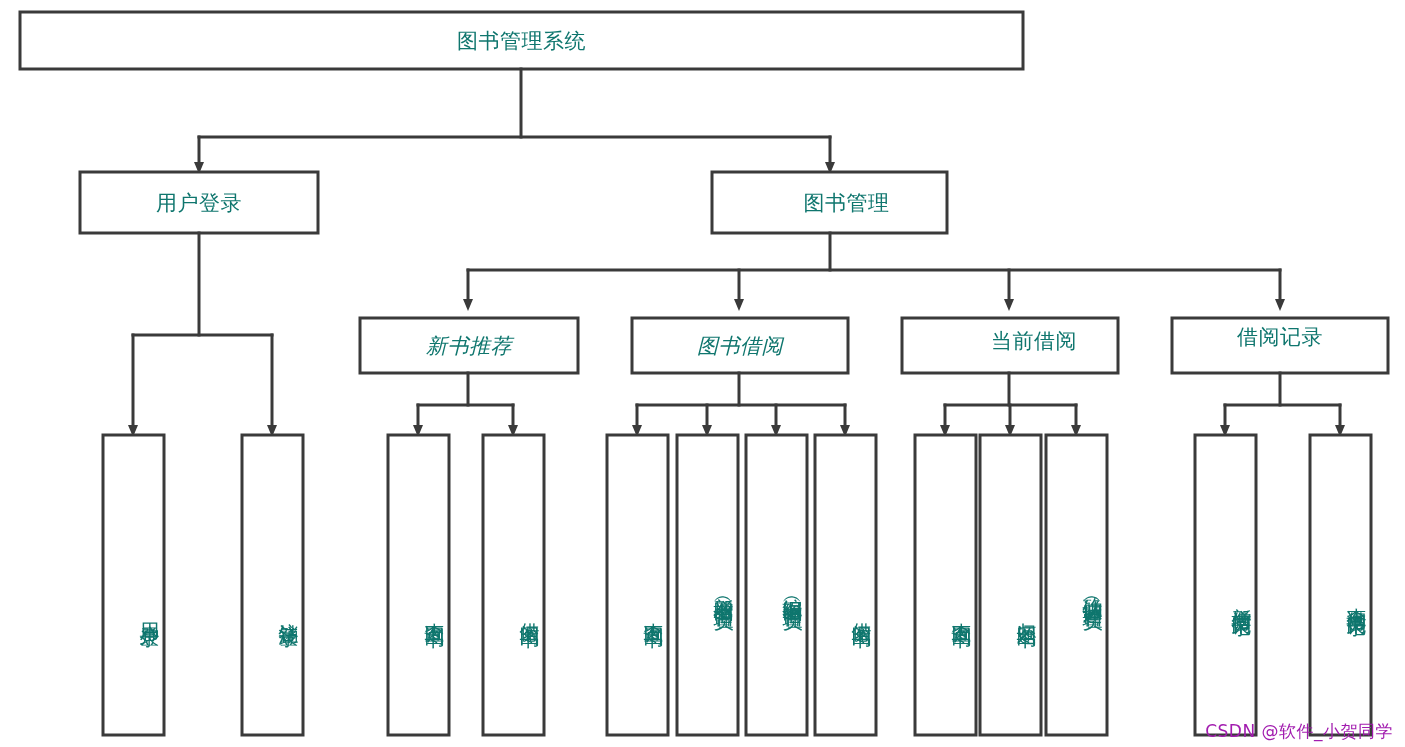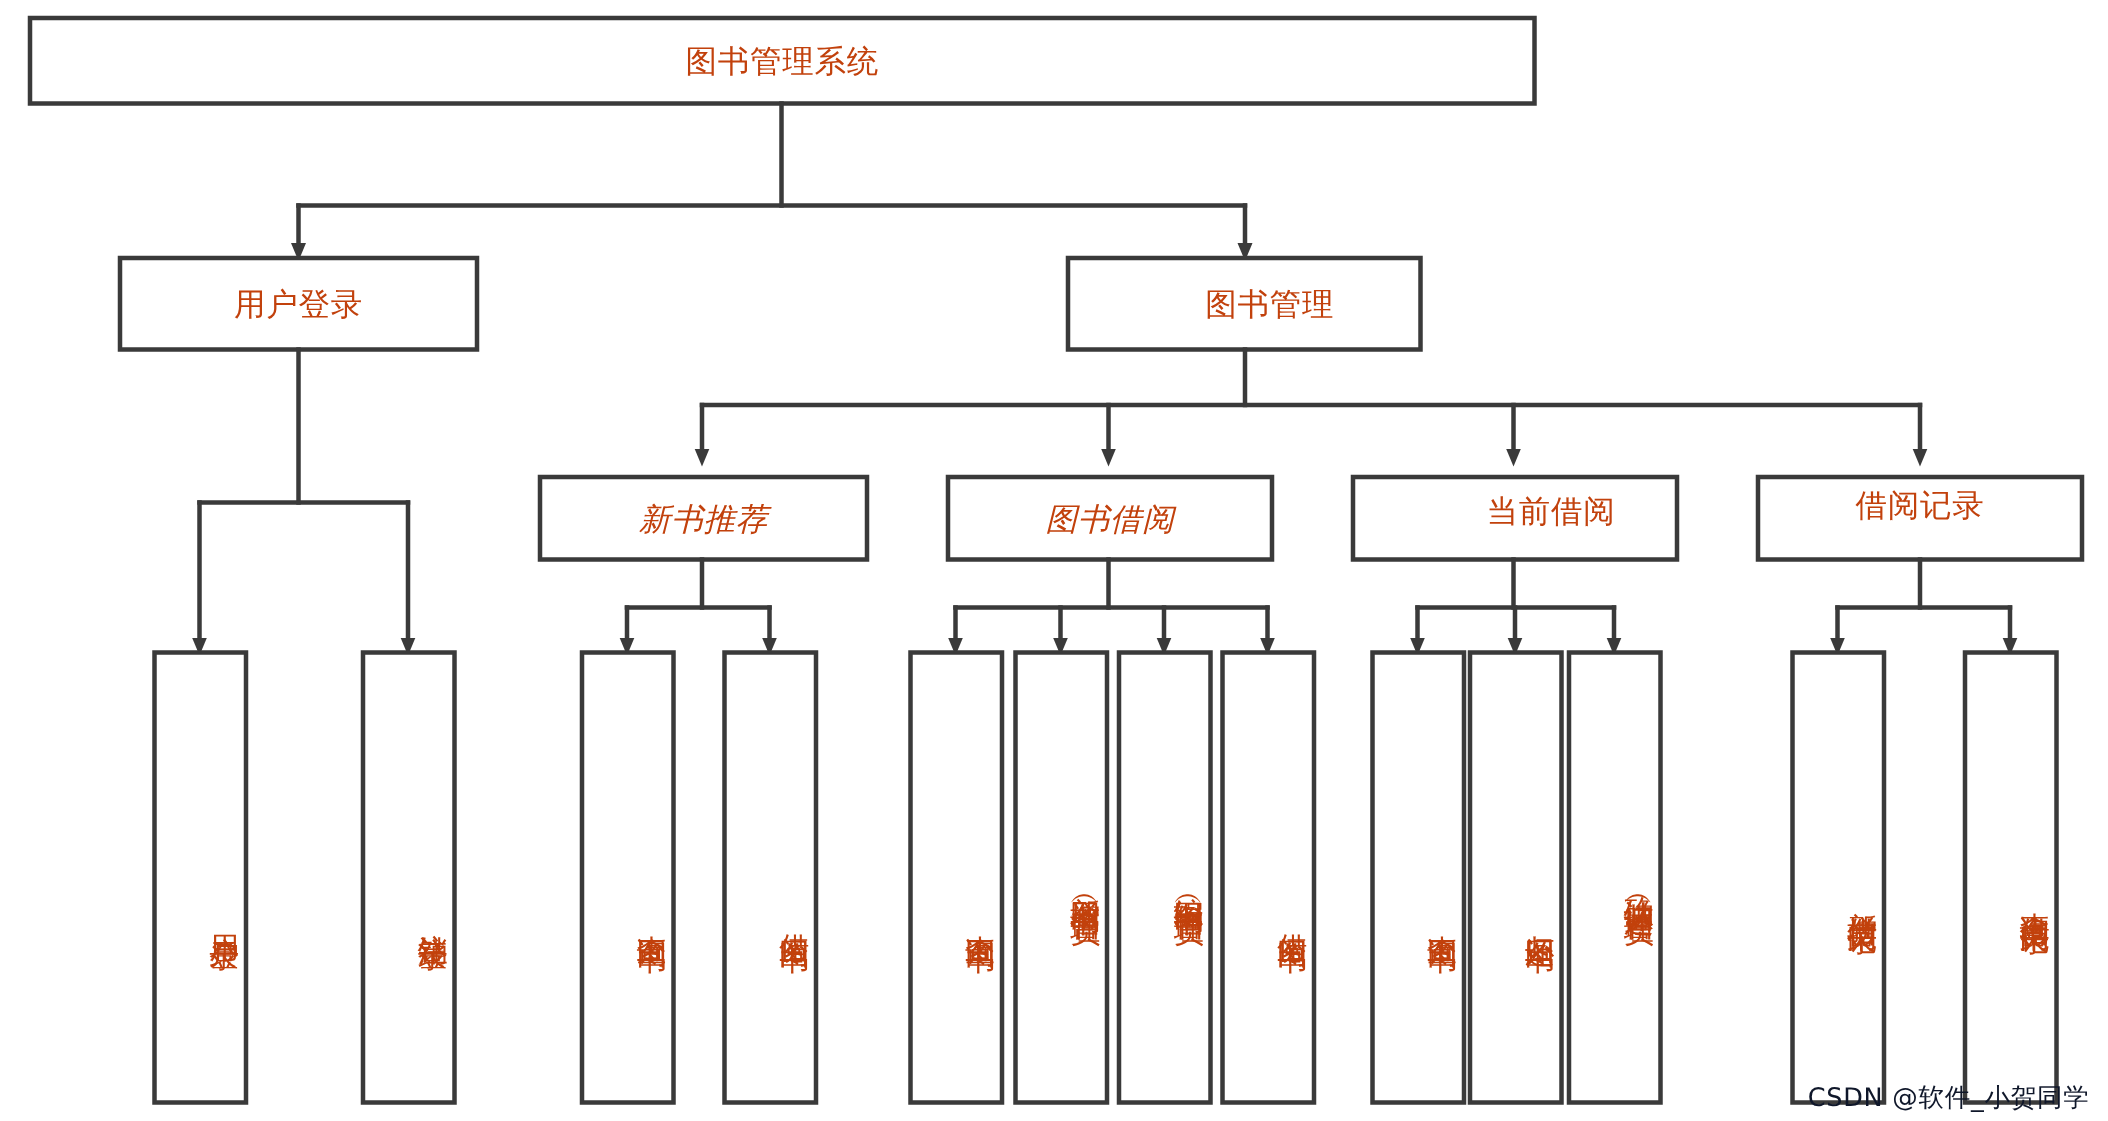--- a/index.html
+++ b/index.html
@@ -6,38 +6,38 @@
   body{width:1405px;height:747px;overflow:hidden;
        font-family:"DejaVu Sans","Liberation Sans",sans-serif;}
   #stage{position:relative;width:1405px;height:747px;background:#fff;}
   svg#diagram{position:absolute;left:0;top:0;width:1405px;height:747px;display:block;}
   .box-rect{fill:#ffffff;stroke:#3a3a3a;stroke-width:3;}
   .conn{stroke:#3a3a3a;stroke-width:3;fill:none;stroke-linecap:square;}
   .arrowhead{fill:#3a3a3a;stroke:none;}
   .node-label{
      position:absolute;
      display:flex;align-items:center;justify-content:center;
-     color:#c2410c;
+     color:#0f766e;
      font-size:21px;
      letter-spacing:0.5px;
      white-space:nowrap;
      pointer-events:none;
   }
   .node-label.vert{
      writing-mode:vertical-rl;
      text-orientation:upright;
      font-size:20px;
      letter-spacing:2px;
      align-items:flex-start;
      padding-top:6px;
      box-sizing:border-box;
   }
   #watermark{
      position:absolute;right:12px;bottom:4px;
-     color:#0f172a;font-size:17px;letter-spacing:0.5px;
+     color:#a21caf;font-size:17px;letter-spacing:0.5px;
      white-space:nowrap;
   }
 </style>
 </head>
 <body>
 
 <div id="stage">
 
   <svg id="diagram" viewBox="0 0 1405 747">
     <defs>

